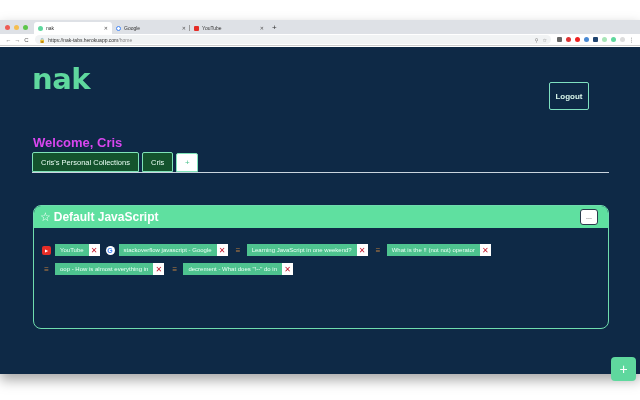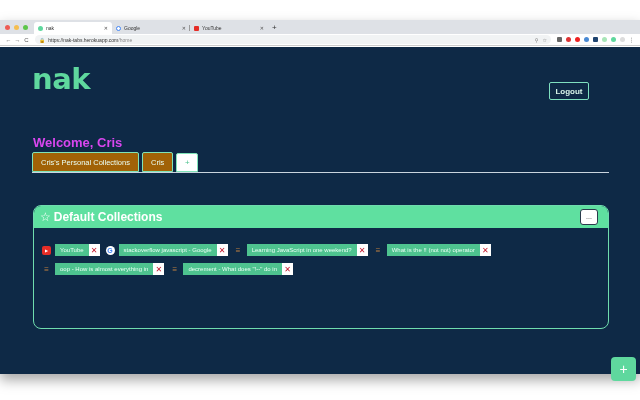--- a/index.html
+++ b/index.html
@@ -17,24 +17,24 @@
   .newtab { font-size: 8px; color: #333; padding: 0 4px; line-height: 12px; }
   .toolbar { height: 12px; background: #ffffff; display: flex; align-items: center; padding: 0 4px; border-bottom: 1px solid #ccc; }
   .navbtn { font-size: 6px; color: #555; width: 9px; text-align: center; }
   .omnibox { flex: 1; height: 9px; background: #f1f3f4; border-radius: 5px; display: flex; align-items: center; padding: 0 4px; font-size: 5px; color: #333; margin: 0 4px; }
   .omnibox .lock { font-size: 5px; margin-right: 3px; color: #555; }
   .omnibox .grey { color: #888; }
   .omnibox .right { margin-left: auto; display: flex; gap: 4px; color: #777; }
   .ext { width: 5px; height: 5px; border-radius: 1px; margin: 0 2px; }
   .page { position: absolute; left: 0; top: 27px; width: 640px; height: 327px; background: #0e2946; }
   .logo { position: absolute; left: 32px; top: 15px; font-size: 29px; font-weight: bold; color: #5fd89e; letter-spacing: -0.5px; font-family: "DejaVu Sans", sans-serif; }
-  .logout { position: absolute; left: 549px; top: 35px; width: 40px; height: 18px; border: 1px solid #7fe0c0; border-radius: 2px; color: #d9f5ea; font-size: 8px; font-weight: bold; display: flex; align-items: center; justify-content: center; }
+  .logout { position: absolute; left: 549px; top: 35px; width: 40px; height: 28px; border: 1px solid #7fe0c0; border-radius: 2px; color: #d9f5ea; font-size: 8px; font-weight: bold; display: flex; align-items: center; justify-content: center; }
   .welcome { position: absolute; left: 33px; top: 88px; font-size: 13px; font-weight: bold; color: #d946ef; }
   .tabs-row { position: absolute; left: 32px; top: 105px; display: flex; gap: 3px; align-items: flex-end; }
-  .coll-tab { height: 20px; background: #a16207; color: #eafff5; font-size: 7.5px; display: flex; align-items: center; padding: 0 8px; border: 1px solid #7fe3b8; border-radius: 2px 2px 0 0; }
+  .coll-tab { height: 20px; background: #14532d; color: #eafff5; font-size: 7.5px; display: flex; align-items: center; padding: 0 8px; border: 1px solid #7fe3b8; border-radius: 2px 2px 0 0; }
   .coll-tab.add { background: #ffffff; color: #4ec38f; width: 22px; justify-content: center; padding: 0; height: 19px; font-size: 8px; }
   .tabs-line { position: absolute; left: 32px; top: 125px; width: 577px; height: 1px; background: #c9d4de; }
   .collection { position: absolute; left: 33px; top: 158px; width: 576px; height: 124px; border: 1px solid #6fdcae; border-radius: 8px; overflow: hidden; }
   .coll-header { height: 22px; background: #5fe0a0; display: flex; align-items: center; padding-left: 6px; position: relative; }
   .coll-title { color: #ffffff; font-size: 12px; font-weight: bold; }
   .coll-title .star { margin-right: 3px; }
   .more-btn { position: absolute; right: 10px; top: 3px; width: 18px; height: 16px; background: #ffffff; border: 1px solid #2a3b4c; border-radius: 3px; font-size: 7px; color: #333; display: flex; align-items: center; justify-content: center; line-height: 8px; }
   .links { padding: 16px 0 0 8px; display: flex; flex-wrap: wrap; row-gap: 7px; width: 470px; }
   .link { display: flex; align-items: center; margin-right: 6px; height: 12px; }
   .link-icon { width: 9px; height: 9px; margin-right: 4px; display: flex; align-items: center; justify-content: center; font-size: 7px; }
@@ -105,21 +105,21 @@
     <div class="tabs-row">
       <div class="coll-tab">Cris's Personal Collections</div>
       <div class="coll-tab">Cris</div>
       <div class="coll-tab add">+</div>
     </div>
     <div class="tabs-line"></div>
 
     <div class="collection">
       <div class="coll-header">
         <span class="coll-title">
-          <span class="star">☆</span><span>Default Collections</span>
+          <span class="star">☆</span><span>Default JavaScript</span>
         </span>
         <div class="more-btn">...</div>
       </div>
       <div class="links">
         <div class="link">
           <span class="link-icon icon-yt">▶</span>
           <span class="link-label">YouTube</span>
           <span class="link-x">✕</span>
         </div>
         <div class="link">

